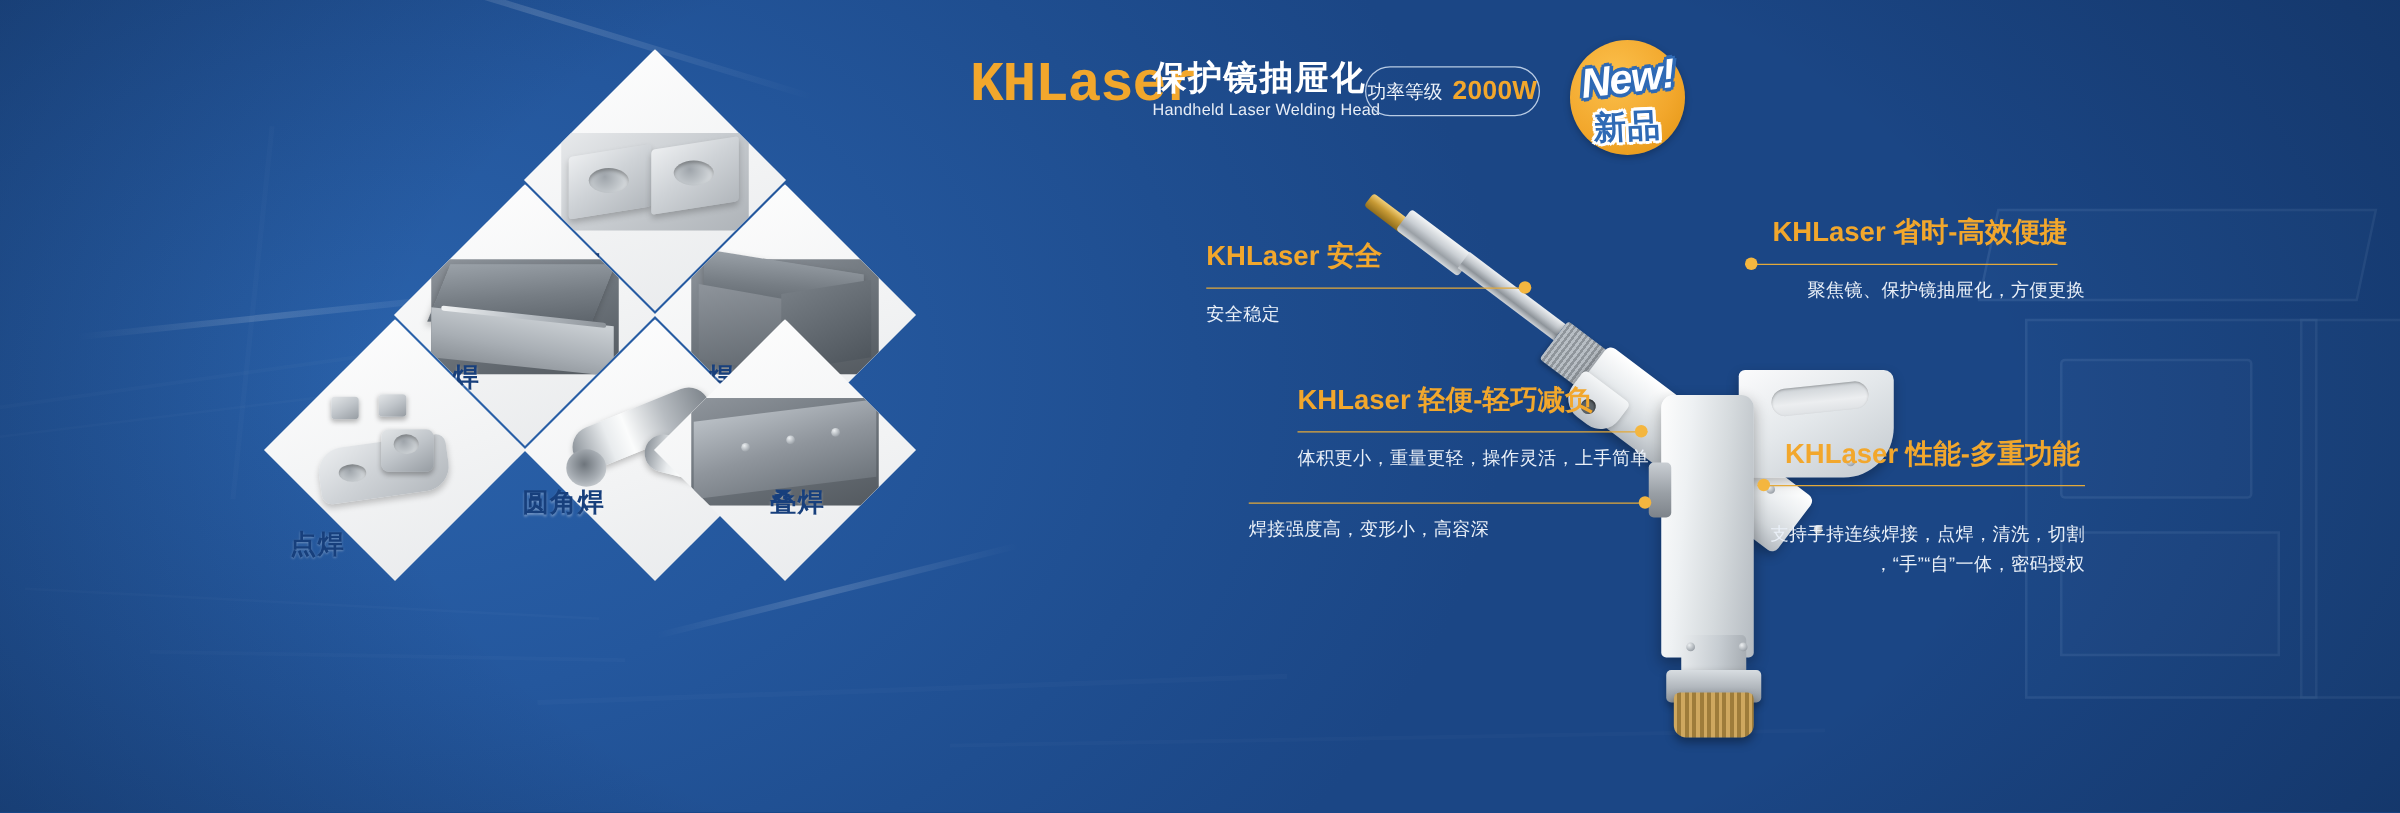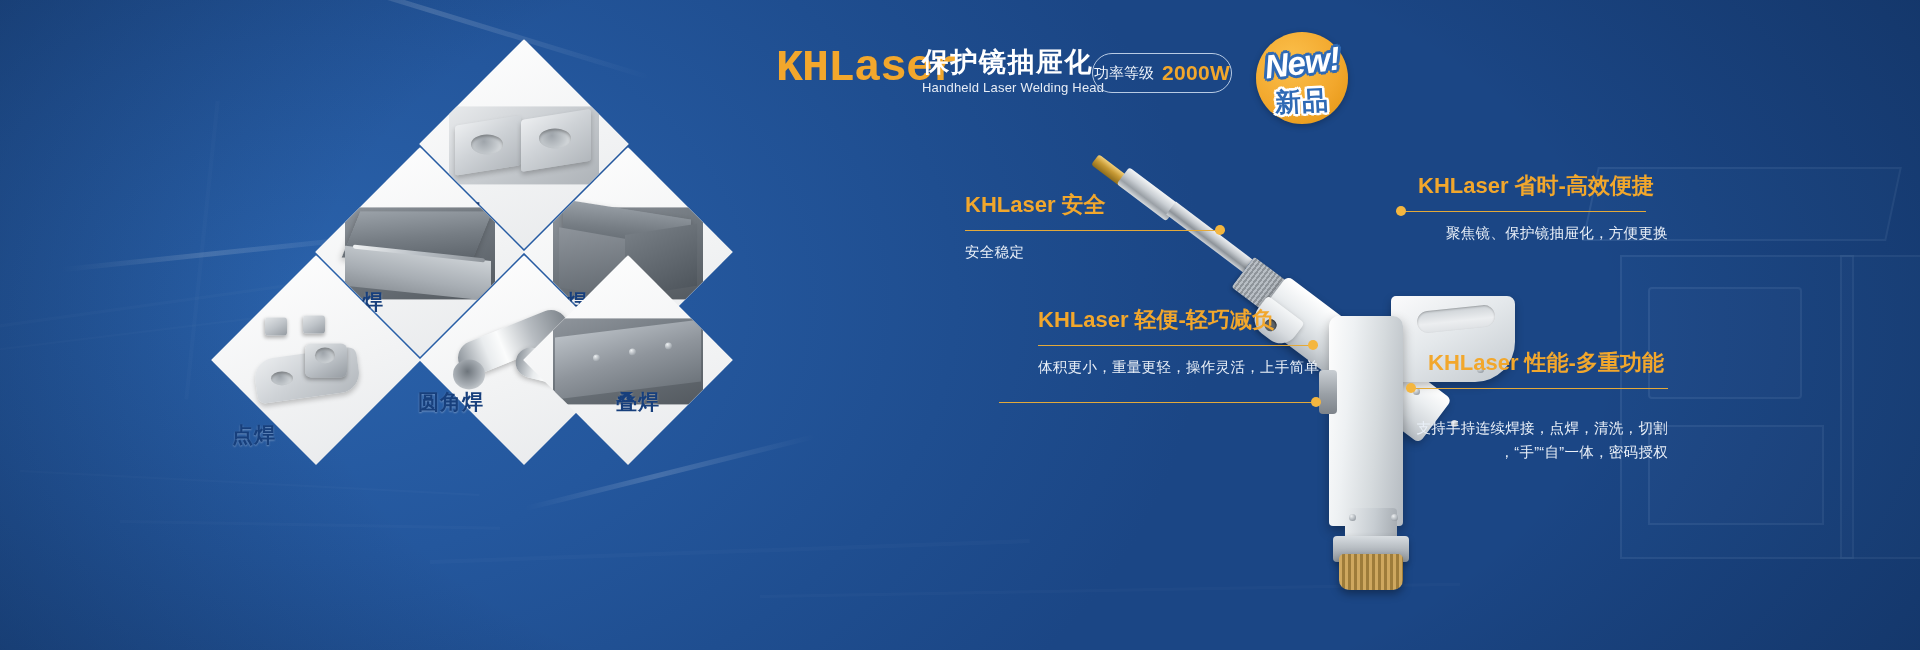--- a/index.html
+++ b/index.html
@@ -543,15 +543,18 @@
       <div>支持手持连续焊接，点焊，清洗，切割</div>
       <div>，“手”“自”一体，密码授权</div>
     </div>
   </div>
 
   <div class="feat" style="left:999px; top:390px; width:322px;">
     <div class="f-rule dot-right" style="width:322px;">
       <div class="line"></div>
         <div class="dot"></div>
     </div>
+    <div class="f-desc" style="width:330px;">
+      <div>焊接强度高，变形小，高容深</div>
+    </div>
   </div>
 
 </div>
 
 </body></html>

